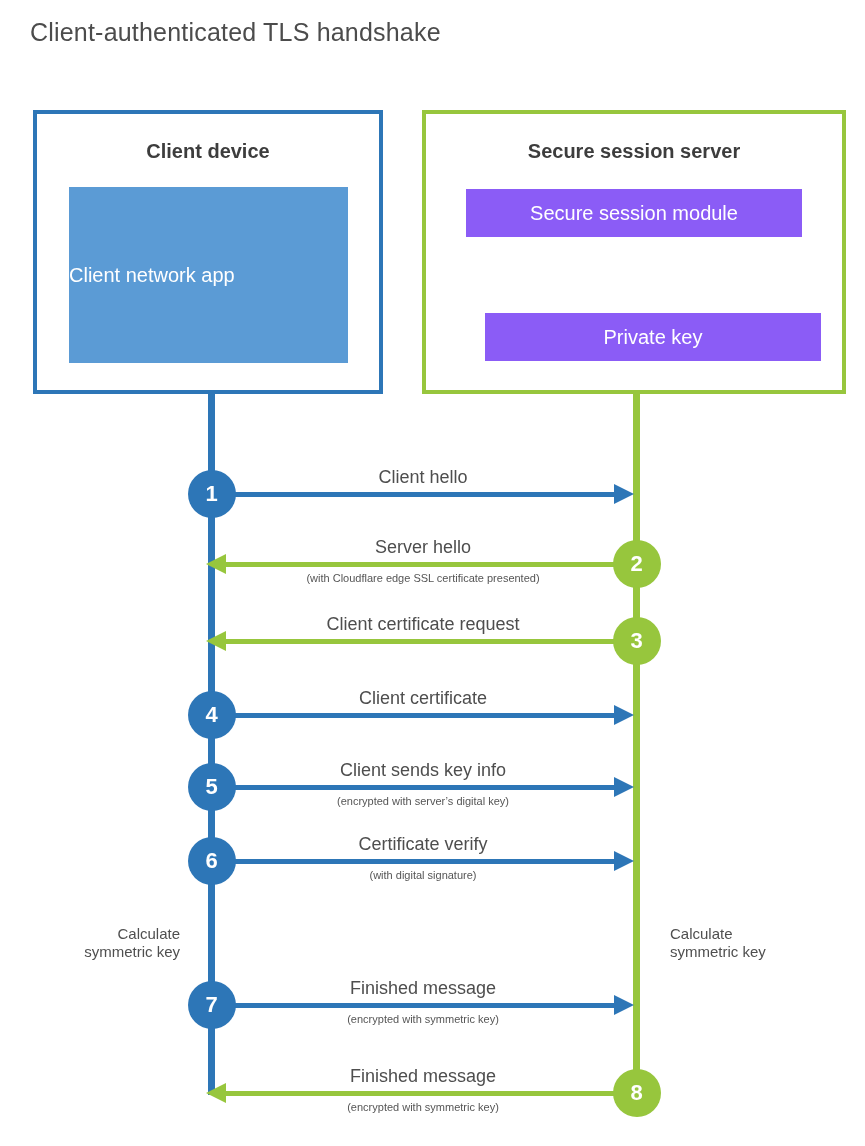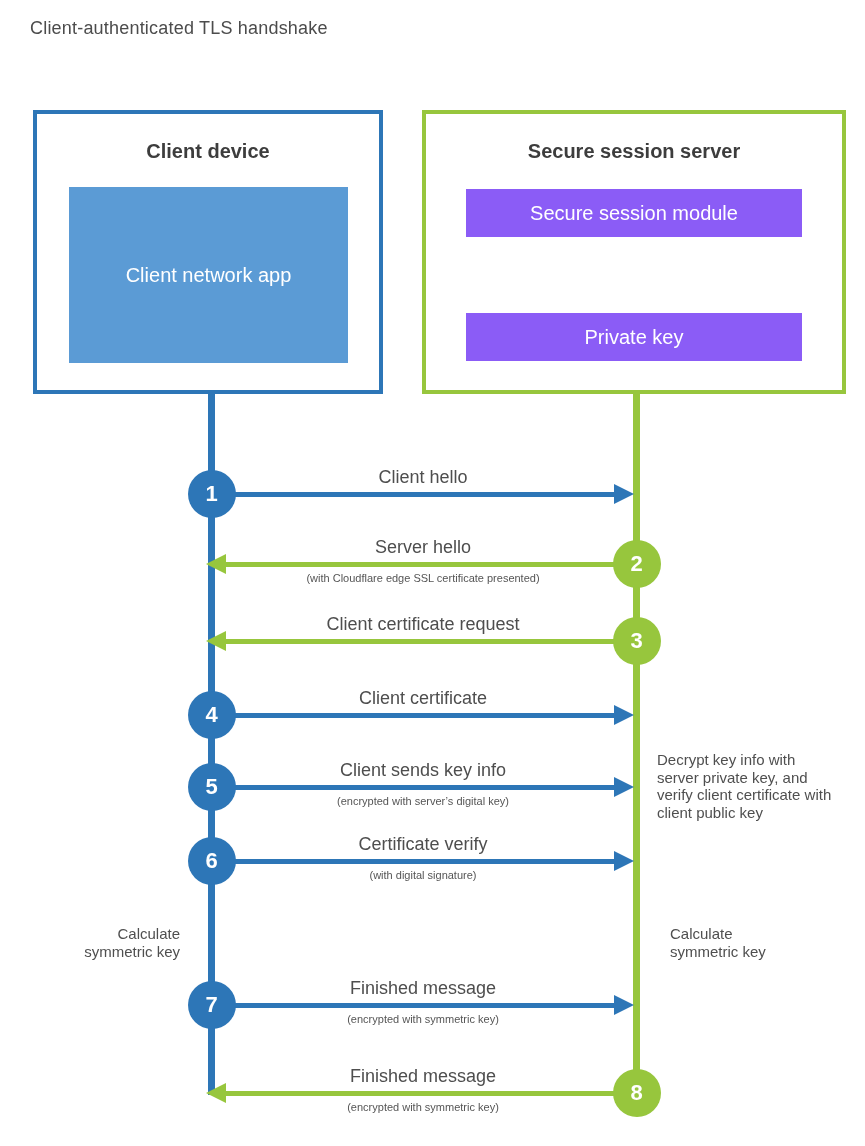--- a/index.html
+++ b/index.html
@@ -2,33 +2,33 @@
 <html><head>
 <meta charset="utf-8">
 <style>
   html,body{margin:0;padding:0;background:#fff;}
   .canvas{
     position:relative;width:865px;height:1146px;background:#ffffff;
     font-family:"Liberation Sans", sans-serif;overflow:hidden;
   }
   .page-title{
     position:absolute;left:30px;top:18px;margin:0;
-    font-size:18px;font-weight:300;color:#4c4c4c;letter-spacing:0.2px;
+    font-size:25px;font-weight:300;color:#4c4c4c;letter-spacing:0.2px;
   }
   .actor-box{position:absolute;top:110px;height:284px;box-sizing:border-box;background:#fff;}
   .client-box{left:33px;width:350px;border:4px solid #2d76b7;}
   .server-box{left:422px;width:424px;border:4px solid #97c63d;}
   .box-title{
     position:absolute;top:26px;left:0;right:0;text-align:center;
     font-size:20px;font-weight:700;color:#3d3d3d;
   }
   .app-box{
     position:absolute;left:69px;top:187px;width:279px;height:176px;
     background:#5b9bd5;color:#fff;font-size:20px;
-    display:flex;align-items:center;justify-content:center;text-align:center;
+    display:flex;align-items:center;justify-content:flex-start;text-align:center;
   }
   .app-box span{max-width:170px;line-height:26px;}
   .server-bar{
     position:absolute;left:466px;width:336px;height:48px;
     background:#8b5cf6;color:#fff;font-size:20px;
     display:flex;align-items:center;justify-content:center;
   }
   .lifeline{position:absolute;width:7px;top:391px;}
   .lifeline-blue{left:208px;height:704px;background:#2d76b7;}
   .lifeline-green{left:633px;height:702px;background:#97c63d;}
@@ -64,21 +64,21 @@
     <div class="box-title">Client device</div>
   </div>
   <div class="app-box">
     <span>Client network app</span>
   </div>
 
   <div class="actor-box server-box">
     <div class="box-title">Secure session server</div>
   </div>
   <div class="server-bar" style="top:189px;">Secure session module</div>
-  <div class="server-bar" style="top:313px;">Private key</div>
+  <div class="server-bar" style="top:313px;margin-left:19px;">Private key</div>
 
   <div class="lifeline lifeline-blue"></div>
   <div class="lifeline lifeline-green"></div>
 
   <div id="messages">
       <div class="msg-line" style="top: 492px; background: rgb(45, 118, 183); left: 211px; width: 404px;"></div>
       <div class="msg-head" style="top: 484px; left: 614px; border-left: 20px solid rgb(45, 118, 183);"></div>
       <div class="msg-circle" style="background: rgb(45, 118, 183); left: 187.5px; top: 470px;">
         <span>1</span>
       </div>
@@ -125,17 +125,16 @@
       <div class="msg-sublabel" style="top: 1013px;">(encrypted with symmetric key)</div>
       <div class="msg-line" style="top: 1091px; background: rgb(151, 198, 61); left: 226px; width: 410px;"></div>
       <div class="msg-head" style="top: 1083px; left: 206px; border-right: 20px solid rgb(151, 198, 61);"></div>
       <div class="msg-circle" style="background: rgb(151, 198, 61); left: 612.5px; top: 1069px;">
         <span>8</span>
       </div>
       <div class="msg-label" style="top: 1066px;">Finished message</div>
       <div class="msg-sublabel" style="top: 1101px;">(encrypted with symmetric key)</div>
     </div>
 
-  <div class="side-note note-decrypt">Decrypt key info with server private key, and verify client certificate with client public key</div>
   <div class="side-note calc-left">Calculate symmetric key</div>
   <div class="side-note calc-right">Calculate symmetric key</div>
 
 </div>
 
 </body></html>

